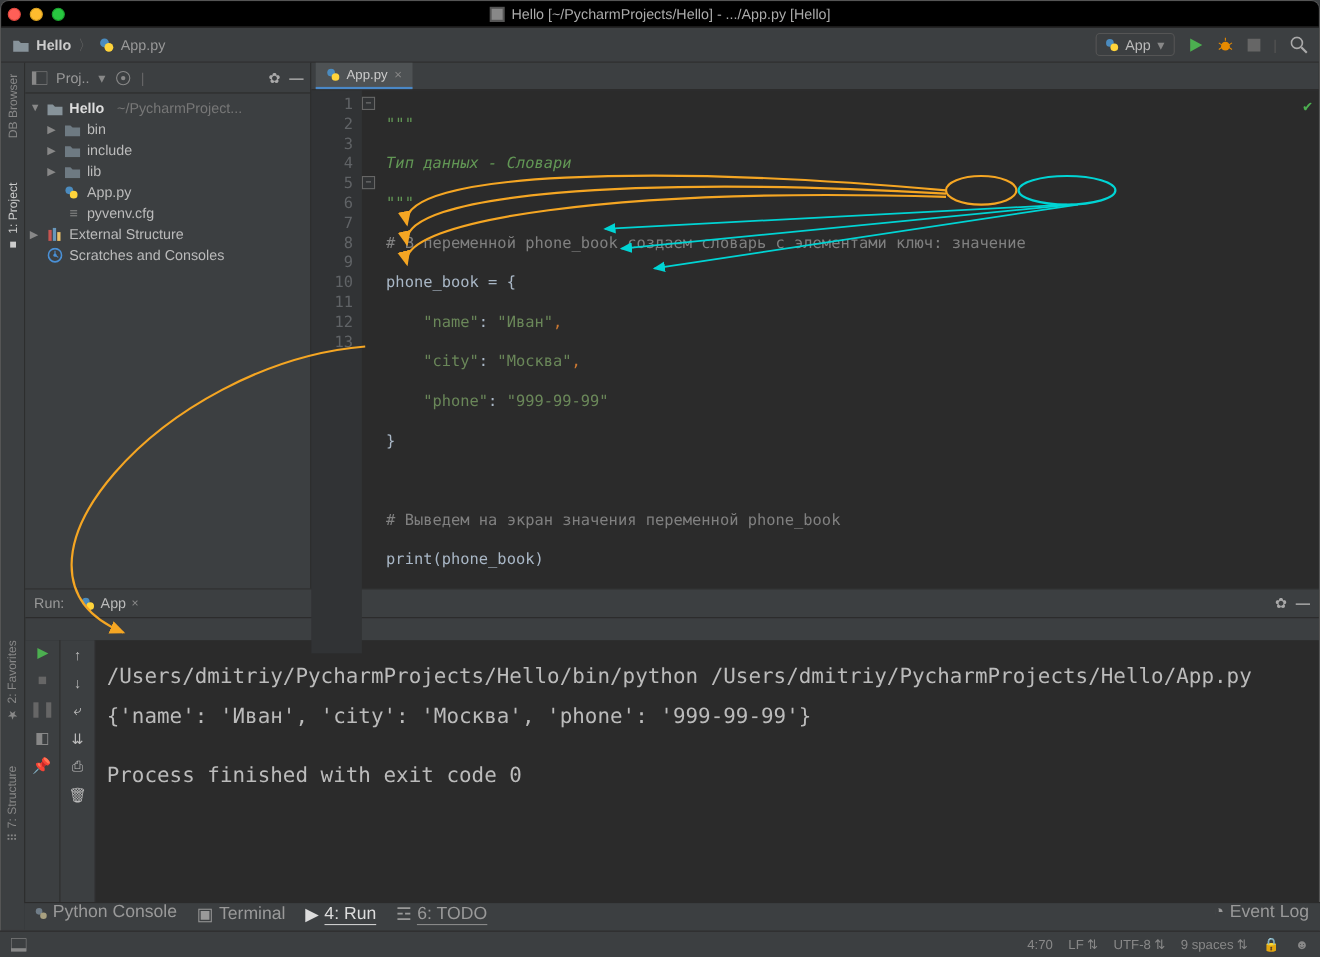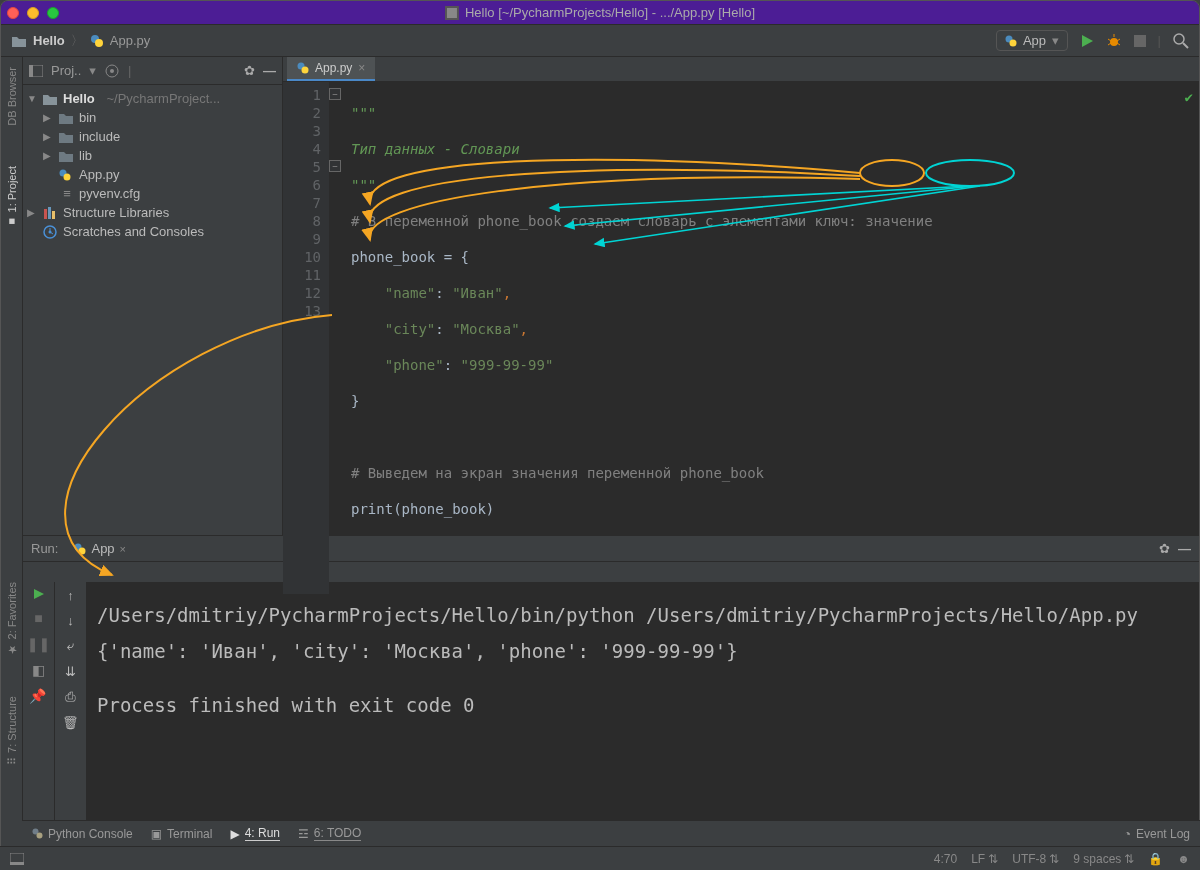--- a/index.html
+++ b/index.html
@@ -1,20 +1,20 @@
 <!DOCTYPE html>
 <html><head>
 <meta charset="utf-8">
 <style>
 * { margin: 0; padding: 0; box-sizing: border-box; }
 body { font-family: -apple-system, "Helvetica Neue", Arial, sans-serif; font-size: 13px; background: #3c3f41; color: #bbb; overflow: hidden; width: 1200px; height: 870px; border-radius: 8px; border: 1px solid #555; }
 .mono { font-family: "Menlo", "Monaco", monospace; }
 
 
-.titlebar { height: 24px; background: #4c1d95; border-bottom: 1px solid #2b2b2b; display: flex; align-items: center; padding: 0 6px; position: relative; text-decoration: underline; }
+.titlebar { height: 24px; background: #000000; border-bottom: 1px solid #2b2b2b; display: flex; align-items: center; padding: 0 6px; position: relative; text-decoration: underline; }
 .traffic { display: flex; gap: 8px; }
 .traffic span { width: 12px; height: 12px; border-radius: 50%; display: block; }
 .traffic .red { background: #ff5f57; border: 1px solid #e1483f; }
 .traffic .yellow { background: #febc2e; border: 1px solid #d8a020; }
 .traffic .green { background: #28c840; border: 1px solid #1ba02e; }
 .title-center { position: absolute; left: 50%; transform: translateX(-50%); color: #aaa; display:flex; align-items:center; gap:6px;}
 
 
 .navbar { height: 32px; background: #3c3f41; display: flex; align-items: center; padding: 0 10px; border-bottom: 1px solid #2b2b2b; justify-content: space-between; }
 .breadcrumb { display: flex; align-items: center; gap: 6px; color: #999; }
@@ -70,21 +70,21 @@
 .run-header .spacer { flex: 1; }
 .run-tab { display:flex; align-items:center; gap:5px; padding: 2px 8px; }
 .run-tab .close { color:#888; cursor:pointer; font-size:11px;}
 .run-body { flex: 1; display: flex; background: #2b2b2b; }
 .run-toolbar { width: 32px; background: #3c3f41; display: flex; flex-direction: column; align-items: center; padding: 6px 0; gap: 10px; border-right:1px solid #2b2b2b;}
 .run-toolbar .tb { color:#888; cursor:pointer; font-size:14px;}
 .run-toolbar2 { width: 32px; background: #3c3f41; display: flex; flex-direction: column; align-items: center; padding: 6px 0; gap: 10px; border-right:1px solid #2b2b2b;}
 .console { flex:1; padding: 6px 10px; font-size: 19px; line-height: 18px; color:#bbb; white-space:pre;}
 
 
-.bottom-tabs { position:absolute; bottom:24px; left:22px; right:0; height: 26px; background:#3c3f41; border-top:1px solid #2b2b2b; display:flex; align-items:center; padding: 0 10px; gap: 18px; font-size:12px; color:#999;}
+.bottom-tabs { position:absolute; bottom:24px; left:22px; right:0; height: 26px; background:#3c3f41; border-top:1px solid #2b2b2b; display:flex; align-items:flex-start; padding: 0 10px; gap: 18px; font-size:16px; color:#999;}
 .bottom-tabs .btab { display:flex; align-items:center; gap:5px; cursor:pointer;}
 .bottom-tabs .btab.active { color:#ddd; }
 .bottom-tabs .spacer { flex:1; }
 
 
 .statusbar { position: absolute; bottom: 0; left: 0; right: 0; height: 24px; border-top: 1px solid #2b2b2b; display: flex; align-items: center; padding: 0 10px; color: #888; font-size: 12px; justify-content: space-between; background:#3c3f41;}
 .statusbar .right { display:flex; gap:14px; align-items:center;}
 .statusbar .right span { display:flex; align-items:center; gap:3px;}
 
 
@@ -269,21 +269,21 @@
             </div>
           <div class="tree-row">
               <span class="arrow">▶</span>
               <span class="icn">
                 <svg width="14" height="12">
                   <rect x="1" y="2" width="3" height="10" fill="#c75450"></rect>
                   <rect x="5" y="0" width="3" height="12" fill="#6897bb"></rect>
                   <rect x="9" y="4" width="3" height="8" fill="#e8bf6a"></rect>
                 </svg>
               </span>
-              <span>Structure Libraries</span>
+              <span>External Structure</span>
             </div>
           <div class="tree-row">
               <span class="arrow"></span>
               <span class="icn">
                 <svg width="14" height="14">
                   <circle cx="7" cy="7" r="6" fill="none" stroke="#4a90d6" stroke-width="1.5"></circle>
                   <circle cx="7" cy="7" r="1.5" fill="#4a90d6"></circle>
                   <line x1="7" y1="7" x2="7" y2="3" stroke="#4a90d6"></line>
                   <line x1="7" y1="7" x2="10" y2="9" stroke="#4a90d6"></line>
                 </svg>

